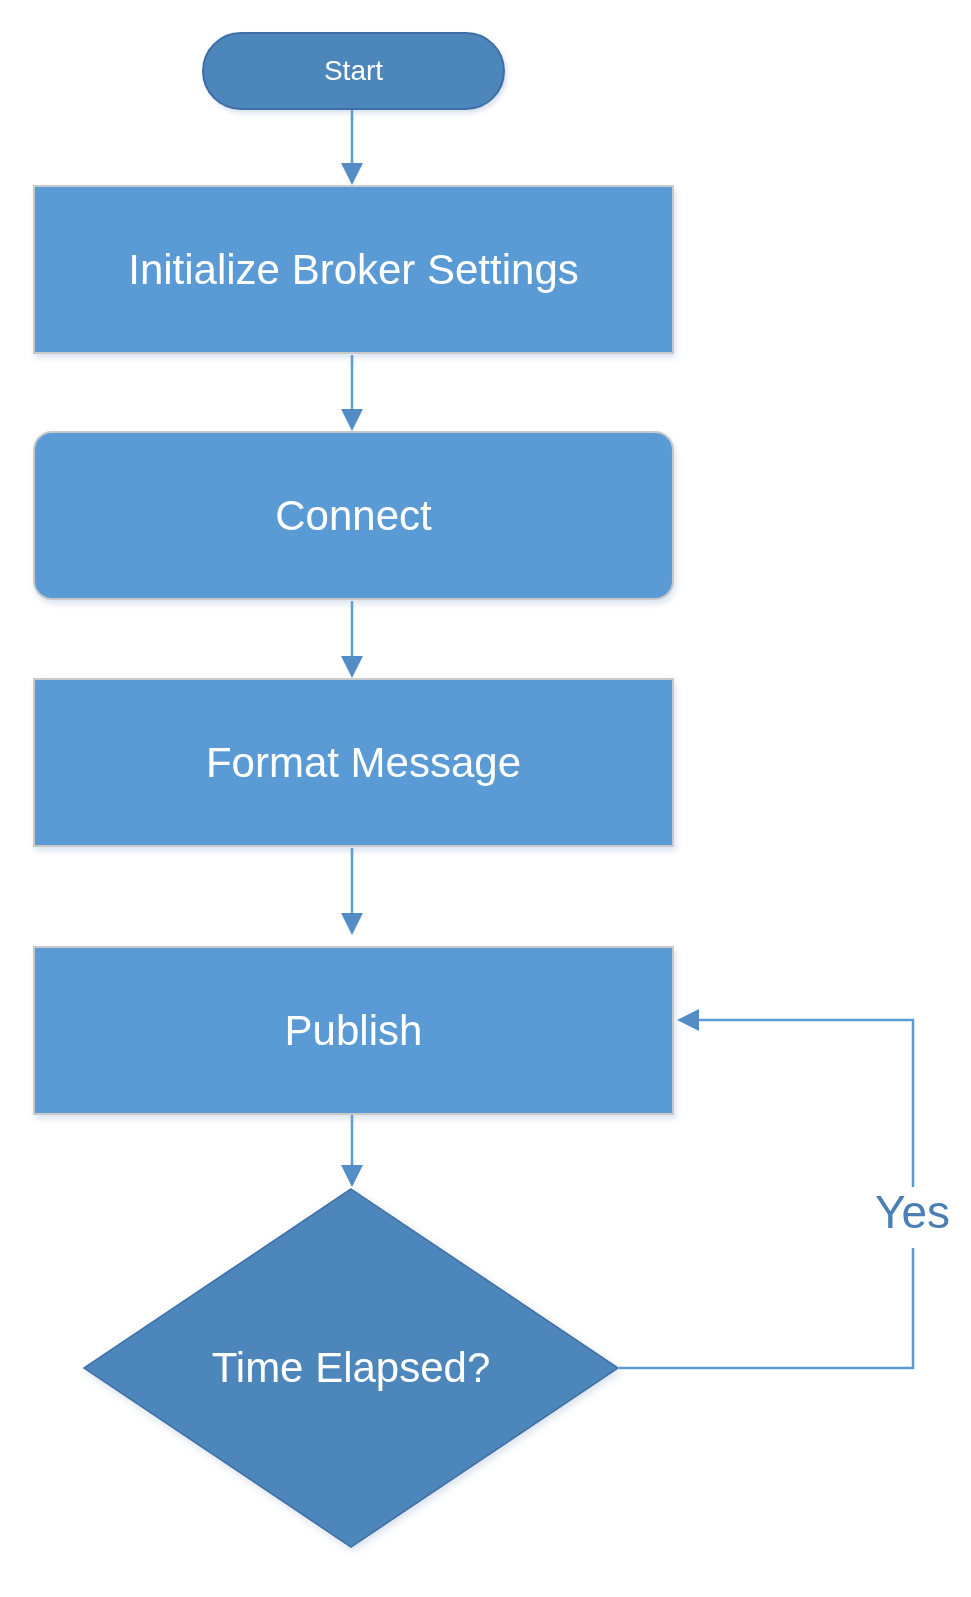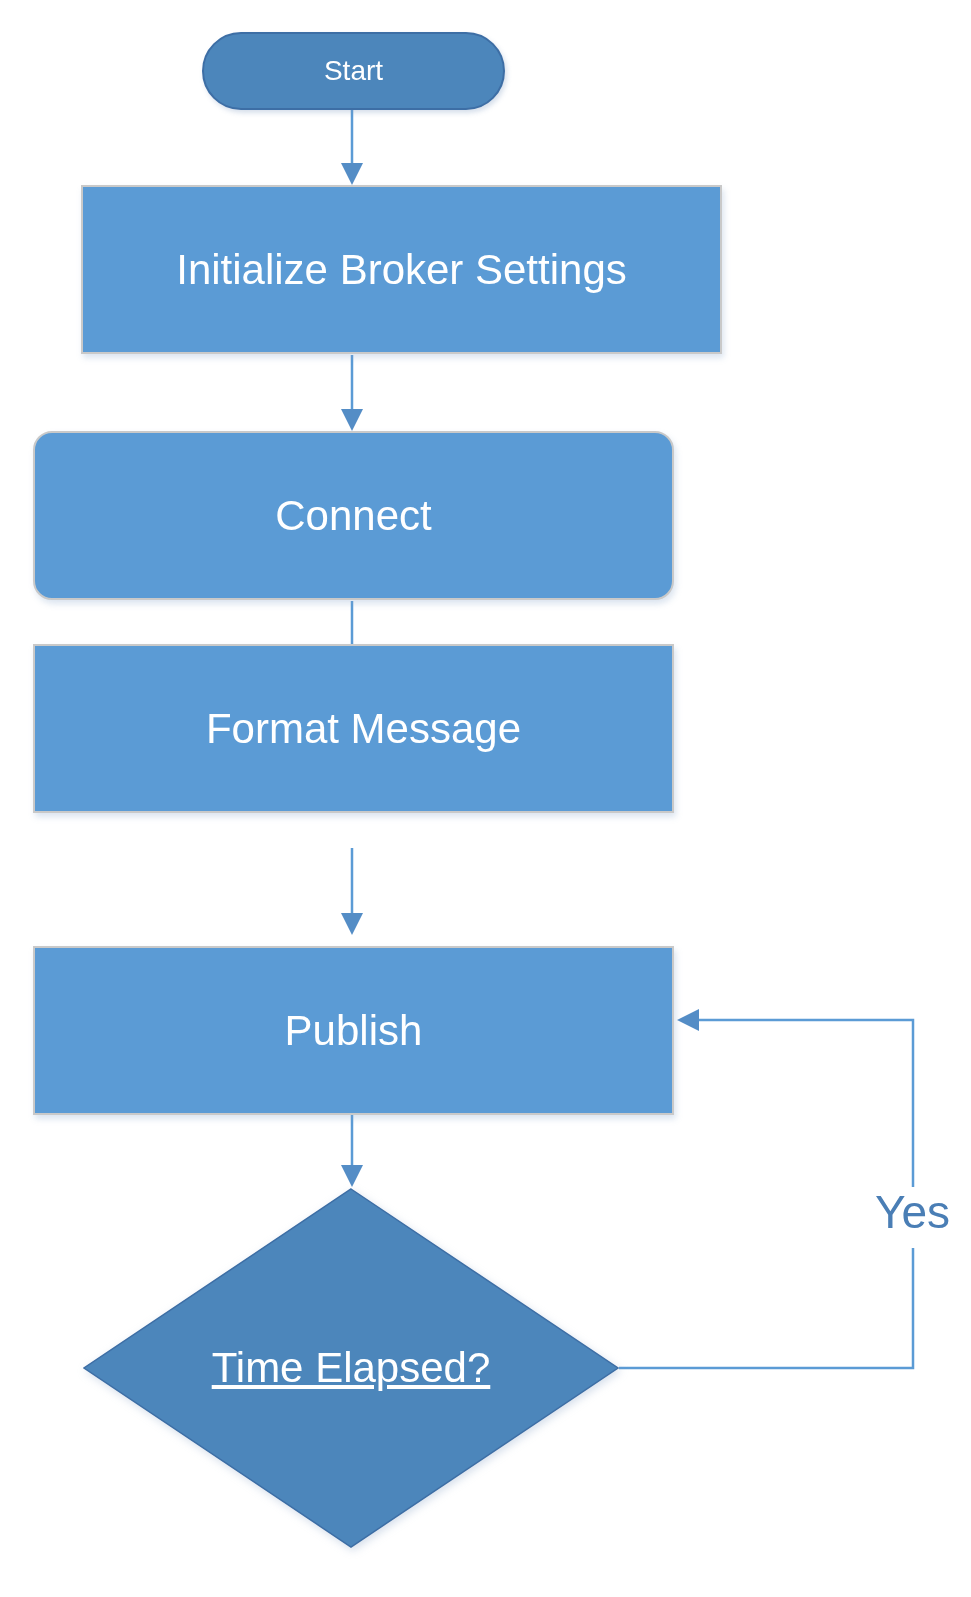--- a/index.html
+++ b/index.html
@@ -40,29 +40,28 @@
     font-size:28px;
     box-shadow:2px 3px 5px rgba(120,150,190,0.30);
   }
   .process{
     left:33px;width:641px;height:169px;
     background:var(--shape-light);
     border:2.5px solid var(--rect-border);
     font-size:42px;
     box-shadow:2px 4px 6px rgba(130,160,200,0.28);
   }
-  .process.p1{top:185px;margin-left:48px;}
+  .process.p1{top:185px;}
   .process.p2{top:431px;border-radius:19px;}
-  .process.p3{top:644px;padding-left:20px;}
+  .process.p3{top:678px;padding-left:20px;}
   .process.p4{top:935px;margin-top:11px;}
   .decision{
     left:83px;top:1188px;width:536px;height:360px;
     background:transparent;border:none;
     font-size:42px;
-    text-decoration:underline;
   }
   .decision svg{position:absolute;left:0;top:0;filter:drop-shadow(2px 3px 4px rgba(120,150,190,0.30));}
   .decision .label{position:relative;z-index:1;}
   .edge-label{
     position:absolute;
     left:845px;top:1189px;width:135px;
     text-align:center;
     color:var(--yes-text);
     font-size:46px;
     line-height:1.0;

